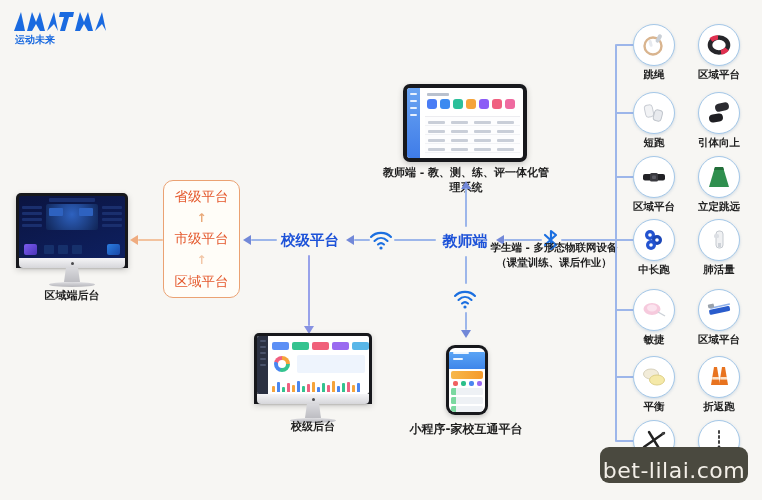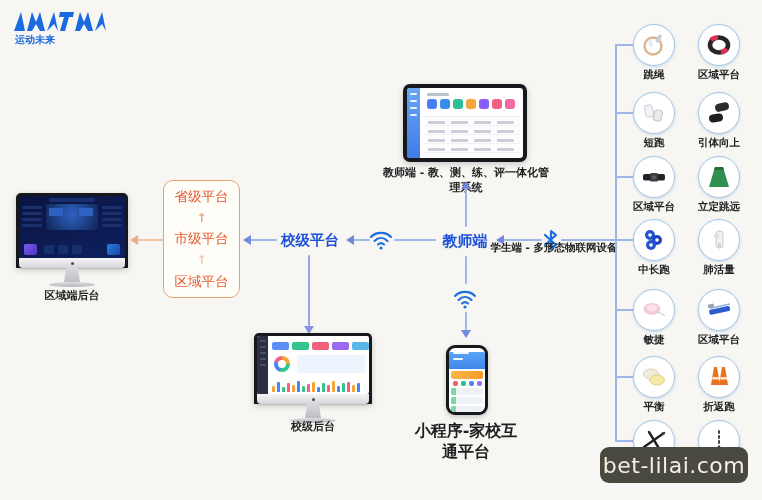--- a/index.html
+++ b/index.html
@@ -79,21 +79,21 @@
   .ph-banner{margin:2px;height:8px;background:linear-gradient(90deg,#f7b84b,#f59a2b);border-radius:2px;}
   .ph-icons{display:flex;justify-content:space-around;margin:1px 2px;}
   .ph-icons b{width:5px;height:5px;border-radius:2px;display:block;}
   .ph-row{margin:2px 2px 0;height:7px;background:#eef1f5;border-radius:1.5px;display:flex;overflow:hidden;}
   .ph-row b{width:5px;background:#7bd8a0;display:block;}
   
   .logo-caption{position:absolute;left:15px;top:33px;width:94px;display:flex;justify-content:space-between;
                 color:#1a6ae0;font-size:10px;font-weight:bold;}
   
   .watermark{position:absolute;left:600px;top:447px;width:148px;height:36px;background:#4a493f;border-radius:9px;
-             color:#f3efe8;display:flex;align-items:center;justify-content:center;font-size:22px;
+             color:#f3efe8;display:flex;align-items:flex-end;justify-content:center;font-size:22px;
              letter-spacing:.5px;z-index:20;font-family:"DejaVu Sans",sans-serif;}
 </style>
 </head>
 <body>
 
 <div class="stage">
 
   <svg class="abs" style="left:14px;top:10px" width="96" height="22" viewBox="0 0 96 22">
     <g fill="#1a6ae0">
       <polygon points="0,21 7,2 11,21"></polygon>
@@ -172,20 +172,21 @@
   <div class="arr left" style="left:496px;top:235px"></div>
   <div class="hline" style="left:504px;top:239px;width:38px"></div>
 
   <svg class="abs" style="left:543px;top:228px" width="16" height="24" viewBox="0 0 16 24">
     <path d="M2 7 L13 17 L8 21 L8 3 L13 7 L2 17" fill="none" stroke="#1b6fe0" stroke-width="2.2" stroke-linecap="round" stroke-linejoin="round"></path>
   </svg>
   <div class="hline" style="left:561px;top:239px;width:56px"></div>
 
   <div class="student-note" style="left:486px;top:240px;width:136px">
     <div>学生端 - 多形态物联网设备</div>
+    <div>（课堂训练、课后作业）</div>
   </div>
 
   <div class="tablet" style="left:403px;top:84px">
     <div class="tab-scr">
       <div class="t-side">
           <i></i>
           <i></i>
           <i></i>
           <i></i>
         </div>
@@ -313,21 +314,21 @@
           <b></b>
         </div>
       <div class="ph-row">
           <b></b>
         </div>
       <div class="ph-row">
           <b></b>
         </div>
     </div>
   </div>
-  <div class="caption" style="left:408px;top:421px;width:116px;font-size:16px">小程序-家校互通平台</div>
+  <div class="caption" style="left:408px;top:421px;width:116px;font-size:12px">小程序-家校互通平台</div>
 
   <div class="vline" style="left:615px;top:44px;height:398px"></div>
   <div class="hline" style="left:616px;top:44px;width:18px"></div>
   <div class="hline" style="left:616px;top:112px;width:18px"></div>
   <div class="hline" style="left:616px;top:176px;width:18px"></div>
   <div class="hline" style="left:616px;top:239px;width:18px"></div>
   <div class="hline" style="left:616px;top:309px;width:18px"></div>
   <div class="hline" style="left:616px;top:376px;width:18px"></div>
   <div class="hline" style="left:616px;top:440px;width:18px"></div>
 

